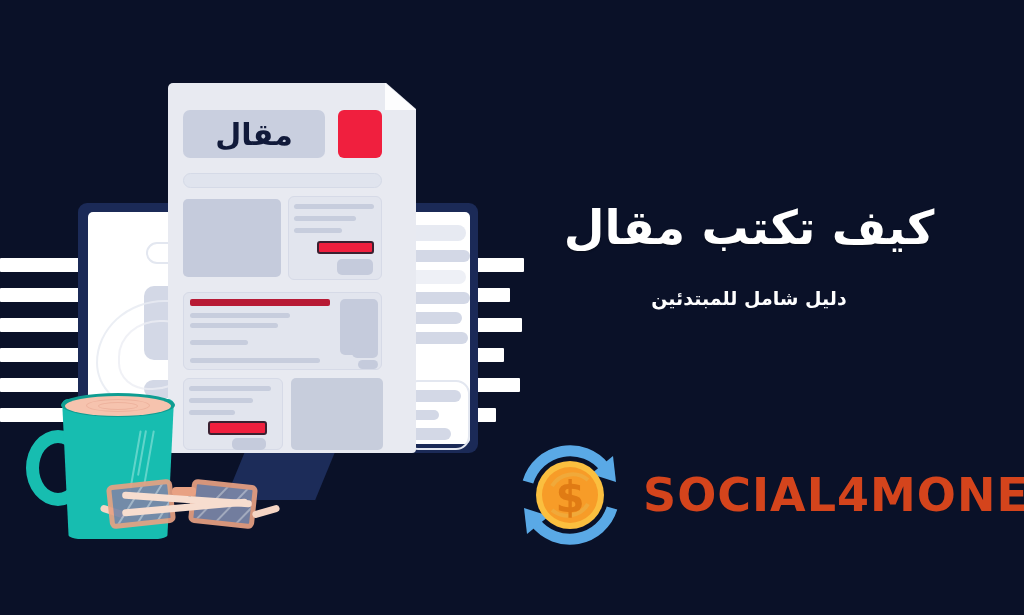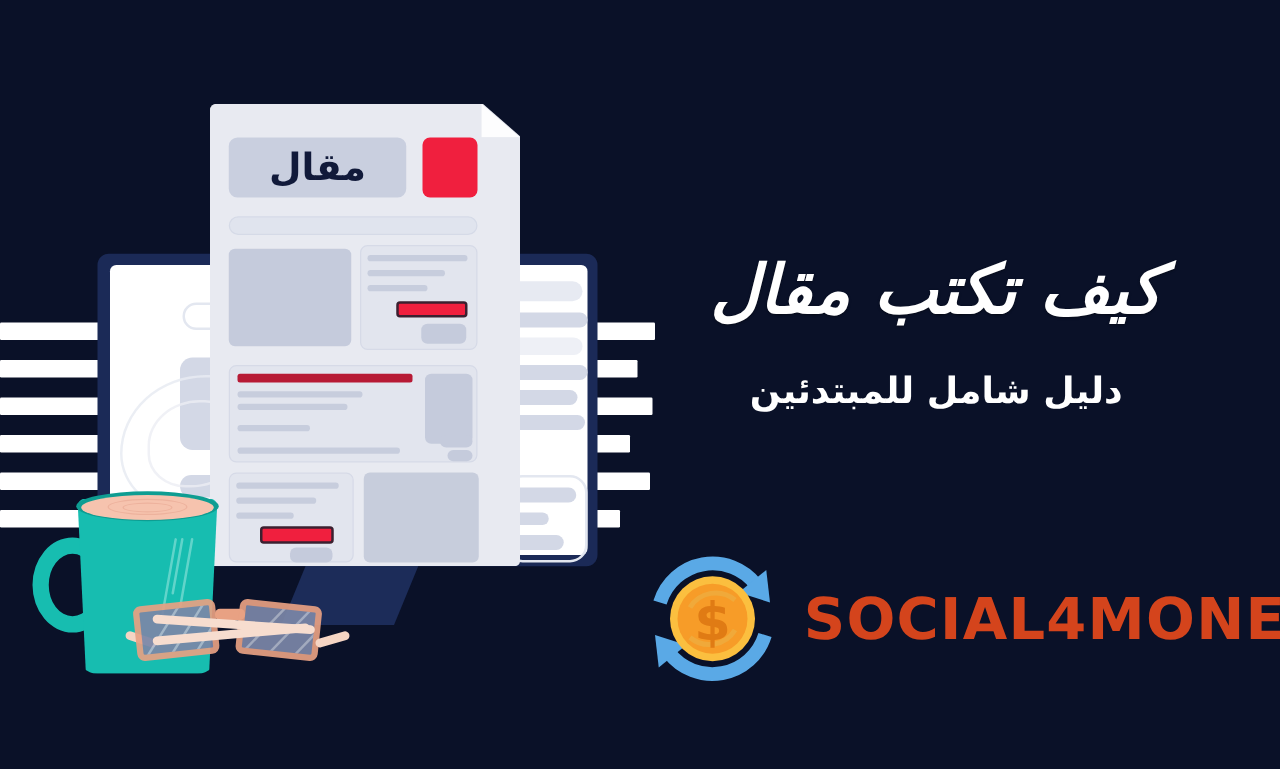--- a/index.html
+++ b/index.html
@@ -254,31 +254,30 @@
   #eyebrow {
     font-size:21px;
     font-weight:bold;
     color:#ffffff;
     letter-spacing:0px;
     margin-bottom:30px;
     white-space:nowrap;
   }
   #eyebrow .accent { color:#e8203e; }
   #headline {
-    font-size:54px;
+    font-size:47px;
     font-weight:bold;
     color:#ffffff;
     letter-spacing:-1px;
     margin-bottom:32px;
     white-space:nowrap;
     text-shadow:0 1px 2px rgba(0,0,0,.4);
-    font-style:italic;
   }
   #subhead {
-    font-size:29px;
+    font-size:19px;
     font-weight:bold;
     color:#ffffff;
     white-space:nowrap;
   }
 
   
   #logo {
     position:absolute;
     left:505px; top:425px;
     width:510px; height:140px;

